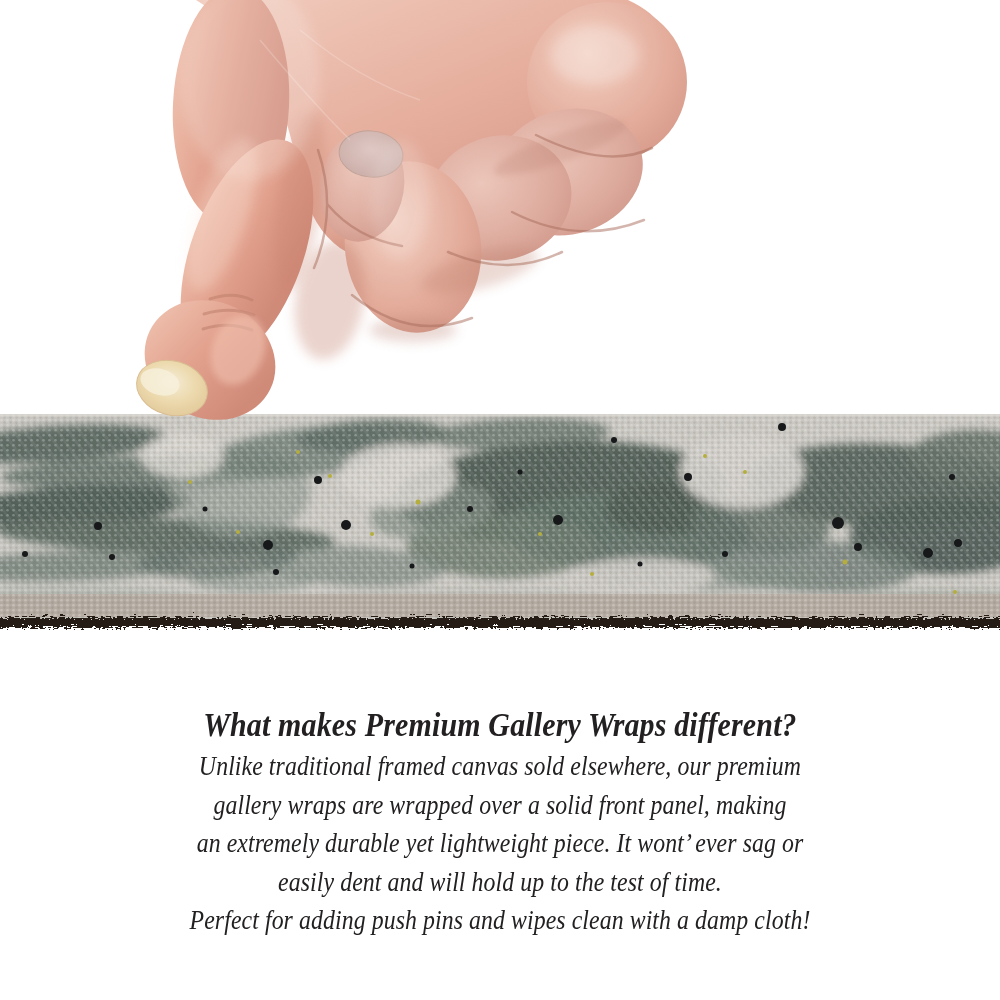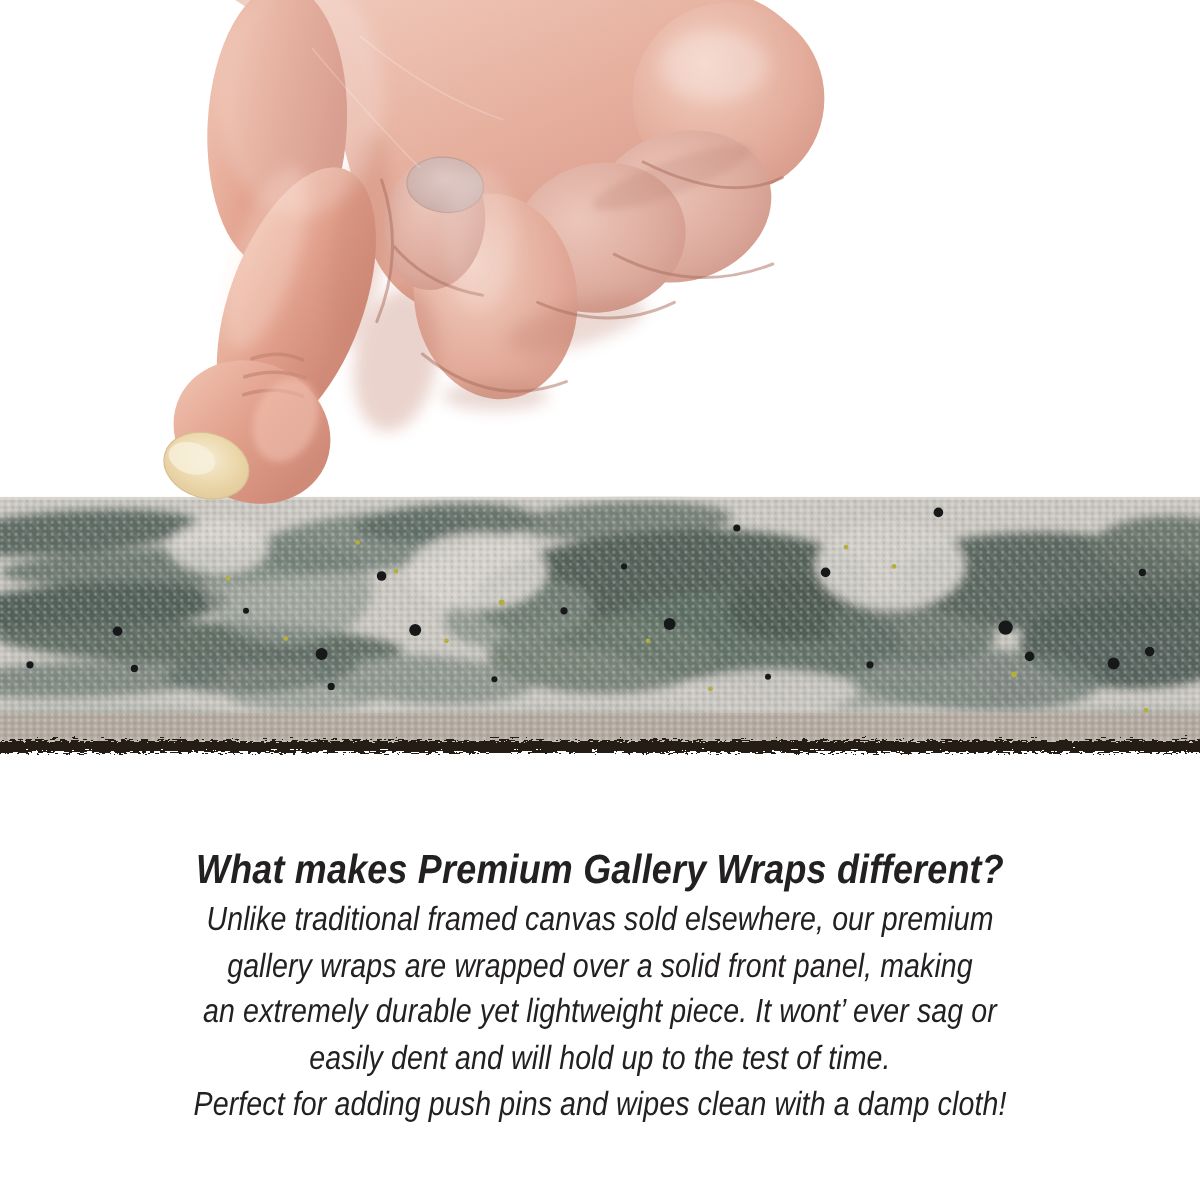--- a/index.html
+++ b/index.html
@@ -1,18 +1,18 @@
 <!DOCTYPE html>
 <html><head>
 <meta charset="utf-8">
 <style>
   html,body{margin:0;padding:0;background:#ffffff;}
   .stage{
     position:relative;width:1000px;height:1000px;background:#ffffff;
-    overflow:hidden;font-family:Liberation Sans, sans-serif;
+    overflow:hidden;font-family:Liberation Serif, serif;
   }
   .hand-photo{position:absolute;top:0;left:0;width:1000px;height:432px;z-index:3;}
   .canvas-strip{position:absolute;top:414px;left:0;width:1000px;height:216px;z-index:2;}
   .canvas-strip svg{display:block;width:1000px;height:216px;}
   .copy{
     position:absolute;top:703px;left:0;width:1000px;text-align:center;z-index:4;
     color:#232021;
   }
   .headline{
     font-size:34px;font-style:italic;font-weight:600;letter-spacing:.2px;

